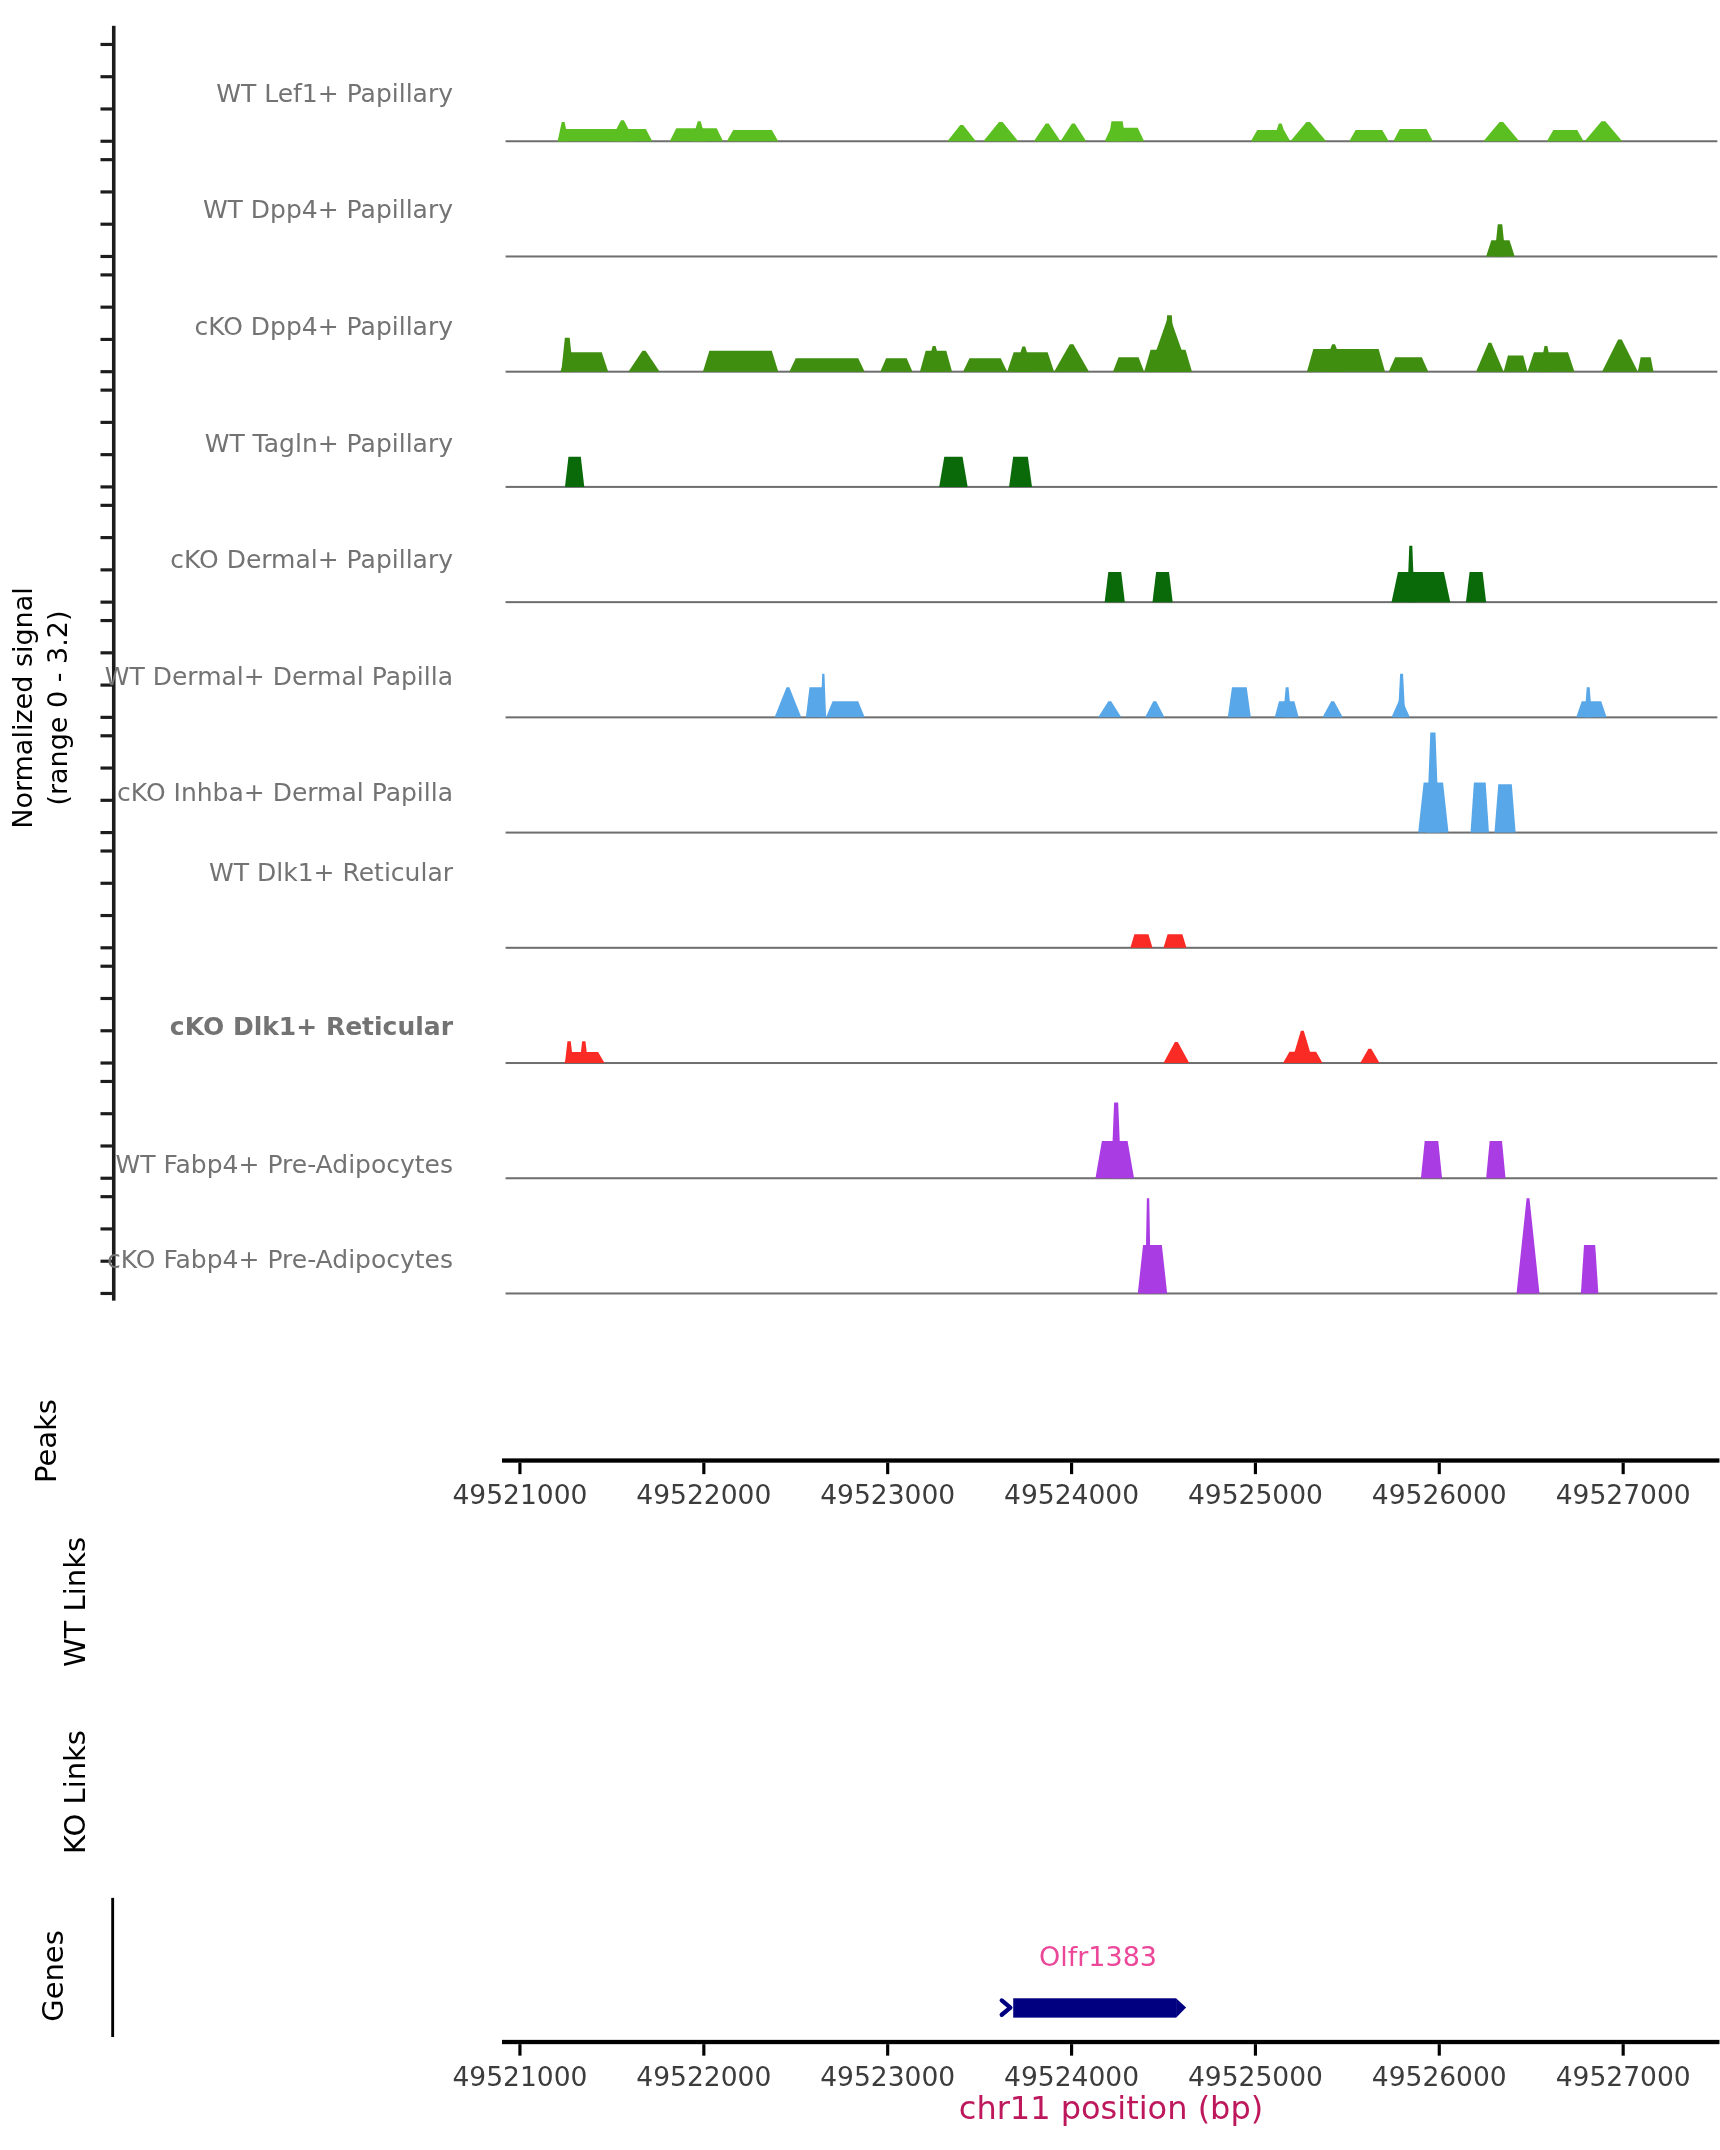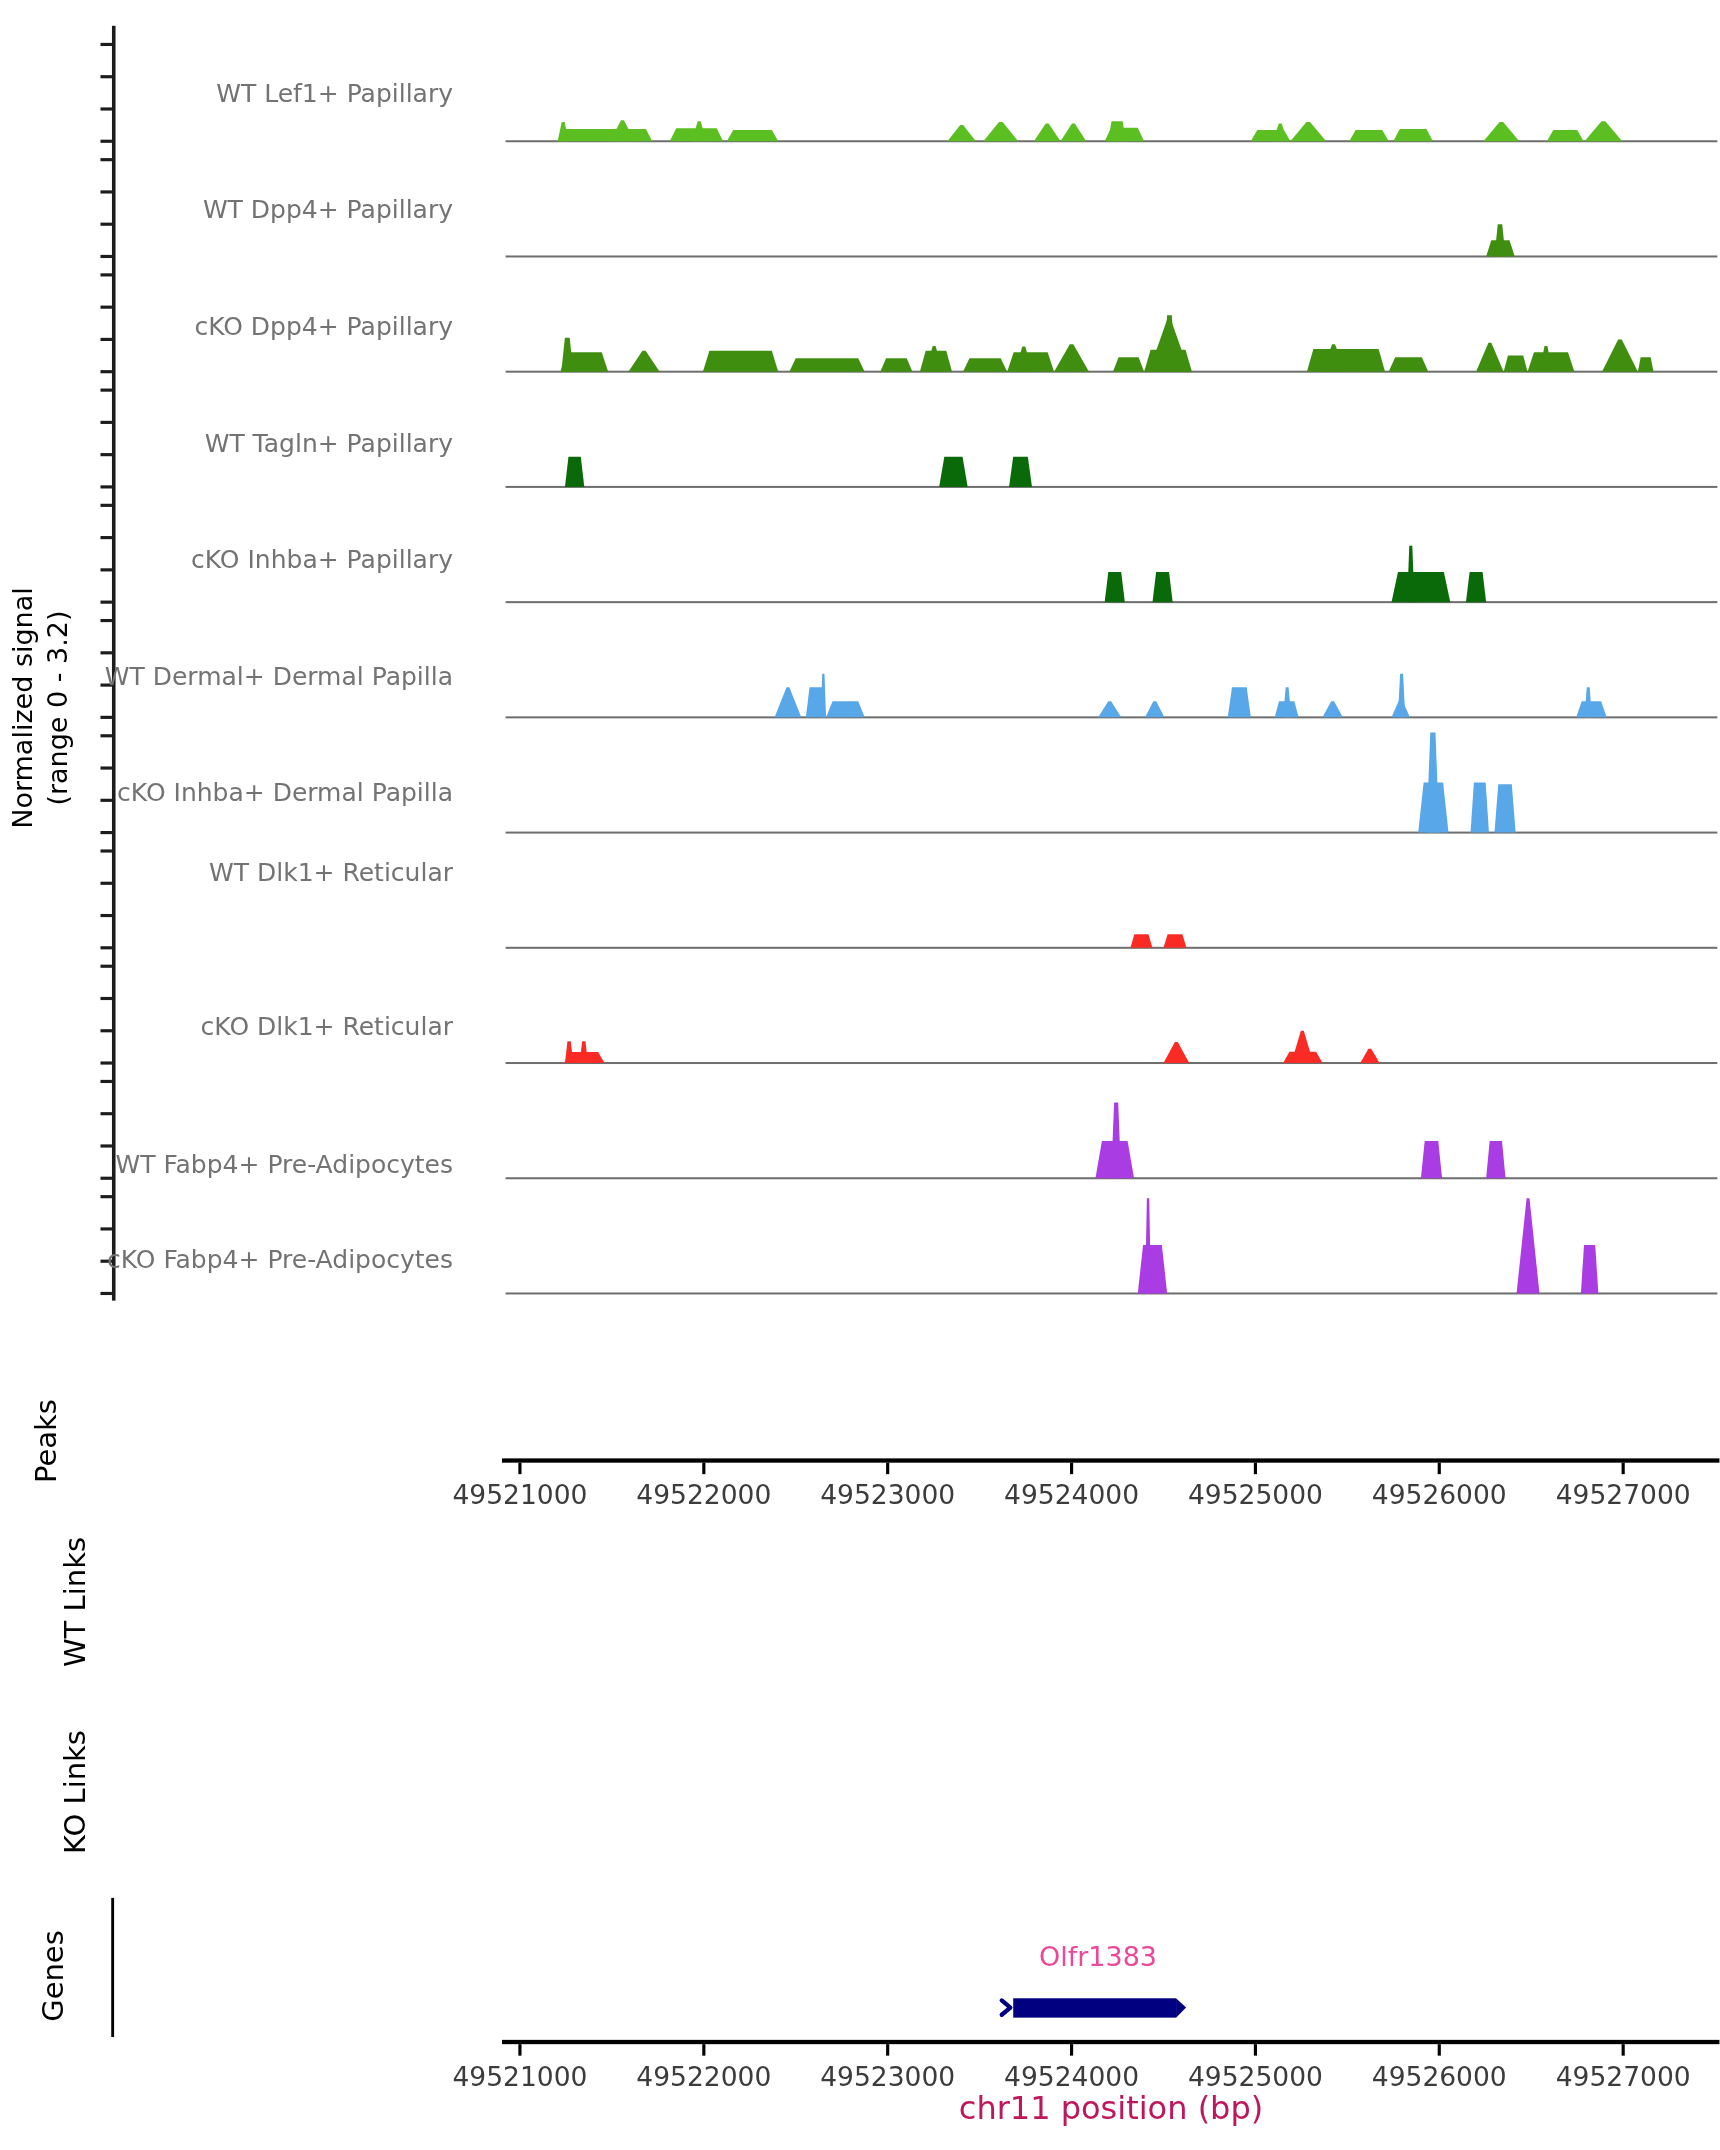--- a/index.html
+++ b/index.html
@@ -212,21 +212,21 @@
   <div class="rot" style="left:75px;top:1792px">KO Links</div>
   <div class="rot" style="left:53px;top:1976px">Genes</div>
 
   <div id="gene-name" style="left:1098px;top:1956px">Olfr1383</div>
 
   <div id="xlabel" style="left:1111px;top:2108px">chr11 position (bp)</div>
 <div class="tlabel" style="top: 81px; left: 80px;">WT Lef1+ Papillary</div>
     <div class="tlabel" style="top: 197px; left: 80px;">WT Dpp4+ Papillary</div>
     <div class="tlabel" style="top: 314px; left: 80px;">cKO Dpp4+ Papillary</div>
     <div class="tlabel" style="top: 431px; left: 80px;">WT Tagln+ Papillary</div>
-    <div class="tlabel" style="top: 547px; left: 80px;">cKO Inhba+ Papillary</div>
+    <div class="tlabel" style="top: 547px; left: 80px;">cKO Dermal+ Papillary</div>
     <div class="tlabel" style="top: 664px; left: 80px;">WT Dermal+ Dermal Papilla</div>
     <div class="tlabel" style="top: 780px; left: 80px;">cKO Inhba+ Dermal Papilla</div>
     <div class="tlabel" style="top: 860px; left: 80px;">WT Dlk1+ Reticular</div>
-    <div class="tlabel" style="top: 1014px; left: 80px;">cKO Dlk1+ Reticular</div>
+    <div class="tlabel" style="top: 1014px; left: 80px; font-weight: bold;">cKO Dlk1+ Reticular</div>
     <div class="tlabel" style="top: 1152px; left: 80px;">WT Fabp4+ Pre-Adipocytes</div>
     <div class="tlabel" style="top: 1247px; left: 80px;">cKO Fabp4+ Pre-Adipocytes</div>
   </div>
 
 
 </body></html>

